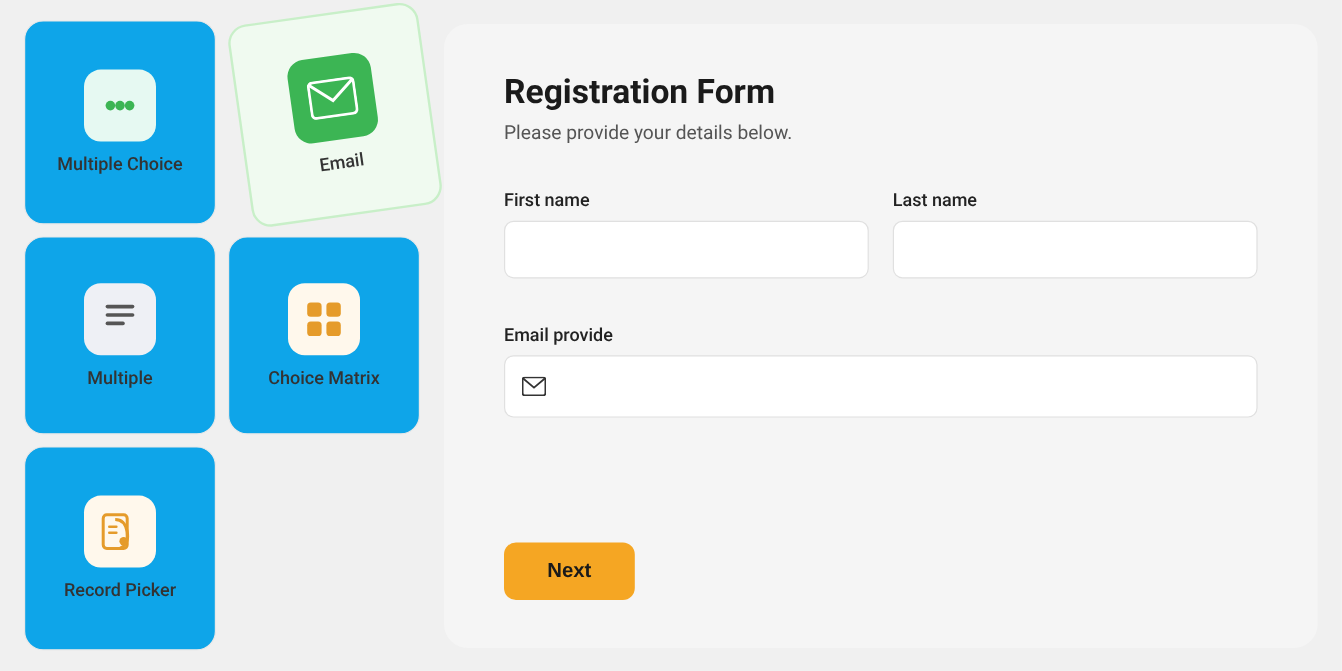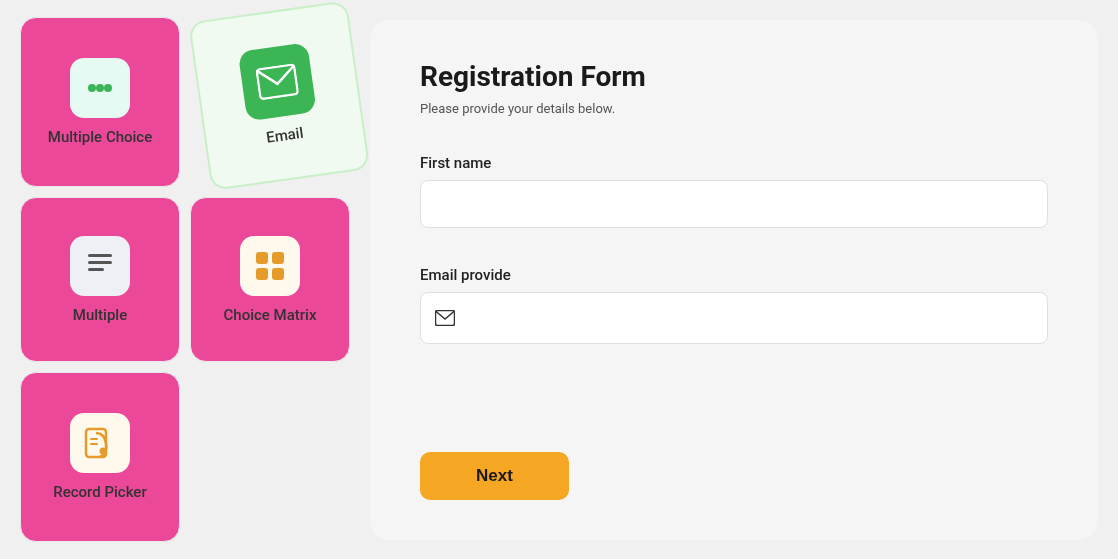--- a/index.html
+++ b/index.html
@@ -27,21 +27,21 @@
     .left-panel {
       display: grid;
       grid-template-columns: 160px 160px;
       grid-template-rows: 170px 165px 170px;
       gap: 10px;
       position: relative;
       flex-shrink: 0;
     }
 
     .tile {
-      background: #ec4899;
+      background: #0ea5e9;
       border-radius: 16px;
       display: flex;
       flex-direction: column;
       align-items: center;
       justify-content: center;
       gap: 10px;
       border: 1.5px solid #e8e8e8;
       cursor: pointer;
       position: relative;
     }
@@ -118,21 +118,21 @@
       gap: 24px;
     }
 
     .form-title {
       font-size: 28px;
       font-weight: 700;
       color: #1a1a1a;
     }
 
     .form-subtitle {
-      font-size: 13px;
+      font-size: 16px;
       color: #555;
       margin-top: -16px;
     }
 
     .form-row {
       display: flex;
       gap: 20px;
     }
 
     .form-field {
@@ -176,21 +176,21 @@
 
     .email-icon-small {
       flex-shrink: 0;
     }
 
     .next-button {
       background: #f5a623;
       color: #1a1a1a;
       border: none;
       border-radius: 10px;
-      padding: 14px 56px;
+      padding: 14px 36px;
       font-size: 17px;
       font-weight: 700;
       cursor: pointer;
       align-self: flex-start;
     }
   </style>
 </head>
 <body>
 
 <div class="main-container">
@@ -259,20 +259,24 @@
 
   <div class="right-panel">
     <h1 class="form-title">Registration Form</h1>
     <p class="form-subtitle">Please provide your details below.</p>
 
     <div class="form-row">
       <div class="form-field">
         <label>First name</label>
         <div class="form-input"></div>
       </div>
+      <div class="form-field">
+        <label>Last name</label>
+        <div class="form-input"></div>
+      </div>
     </div>
 
     <div class="form-field">
       <label>Email provide</label>
       <div class="form-input-email">
         <svg class="email-icon-small" width="20" height="16" viewBox="0 0 20 16">
           <rect x="0.5" y="0.5" width="19" height="15" rx="2" fill="none" stroke="#333" stroke-width="1.5"></rect>
           <polyline points="0.5,1 10,9 19.5,1" fill="none" stroke="#333" stroke-width="1.5"></polyline>
         </svg>
       </div>

